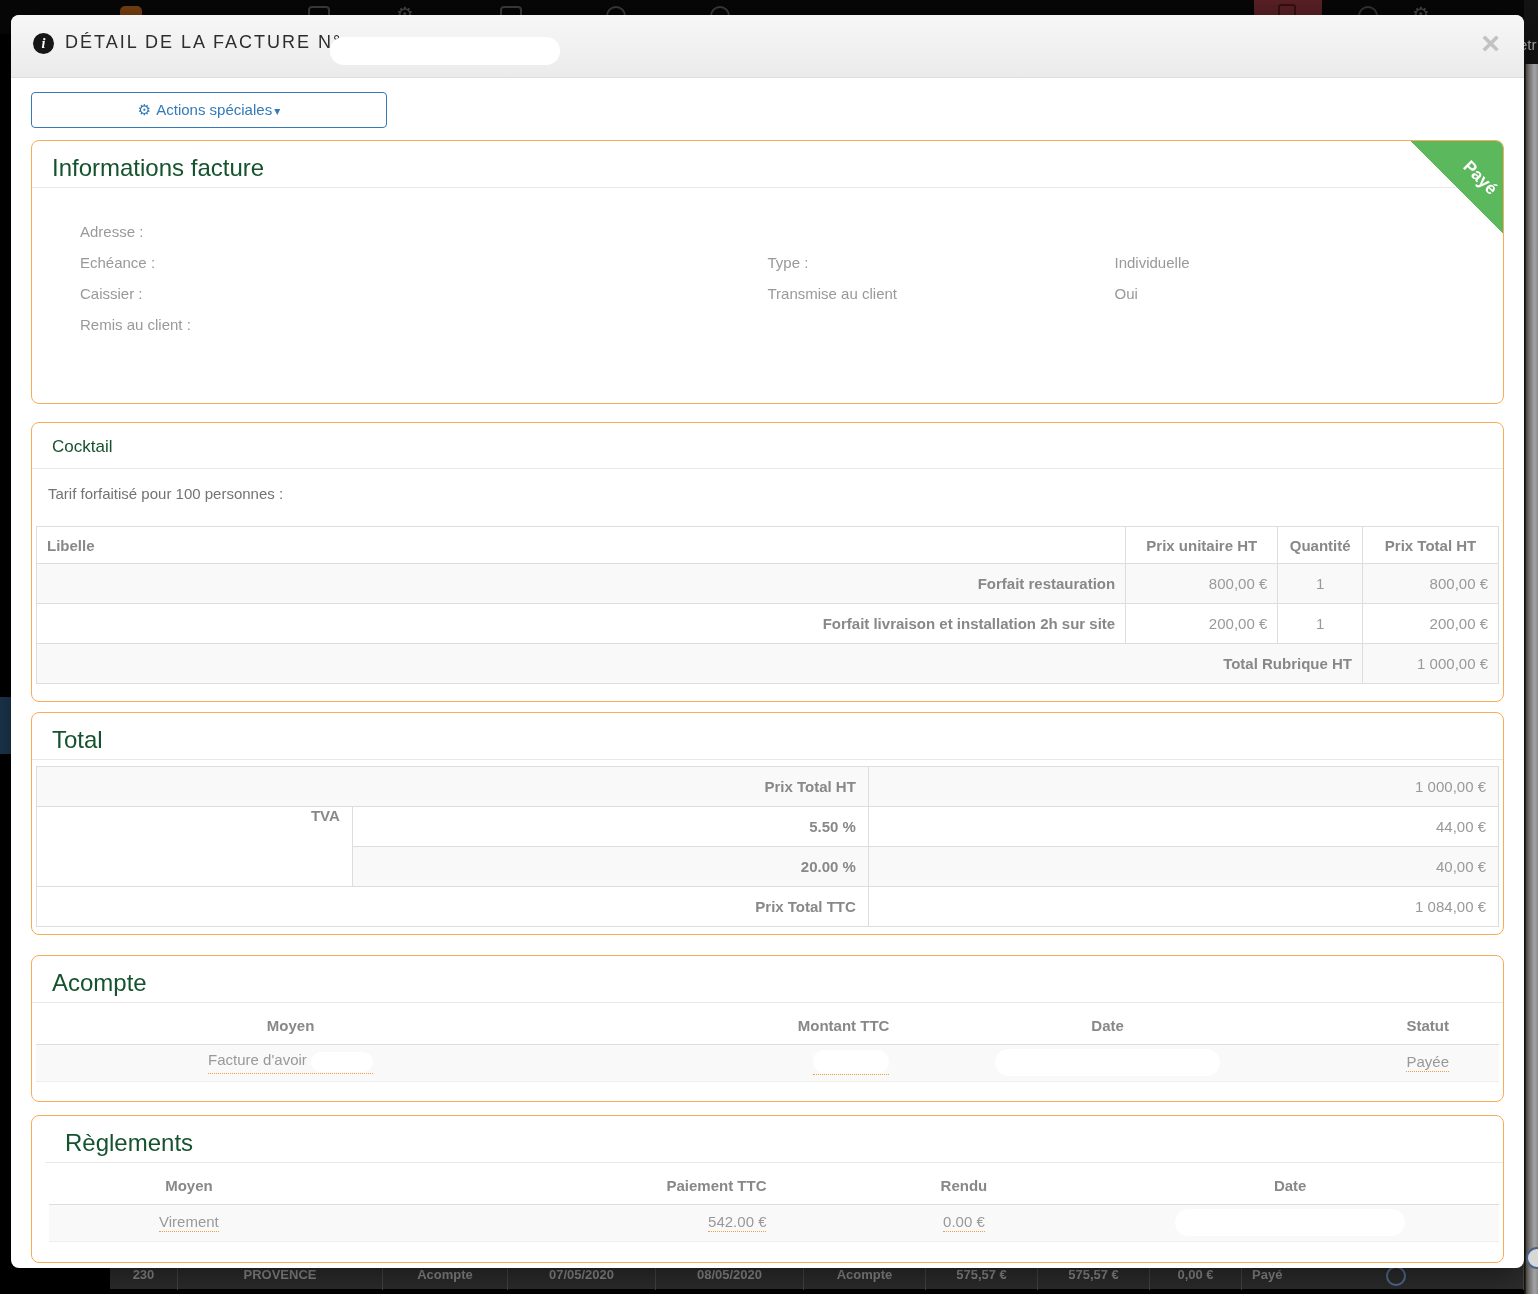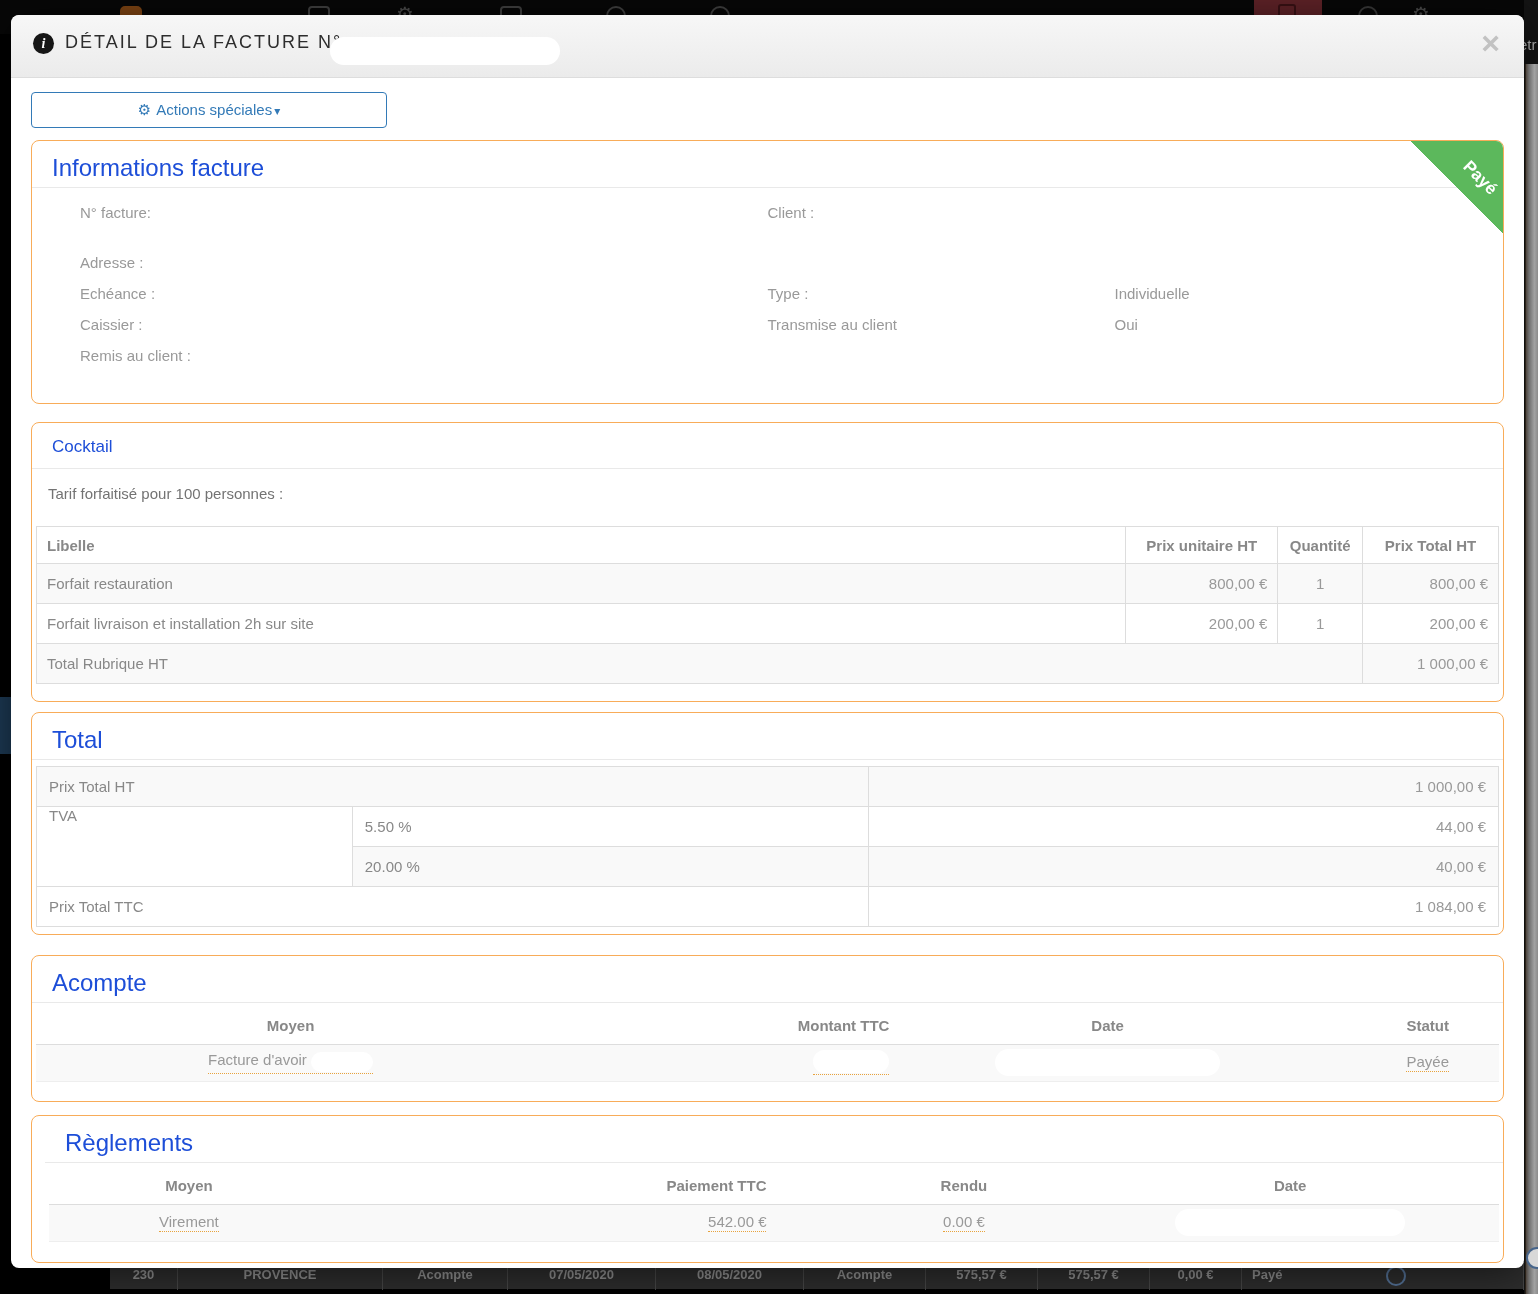--- a/index.html
+++ b/index.html
@@ -62,41 +62,41 @@
     color:#337ab7; font-size:15px; font-family:inherit; cursor:pointer; }
   .actions-btn .gear { font-size:15px; margin-right:5px; }
   .actions-btn .caret { font-size:12px; margin-left:2px; }
 
   .panel { position:relative; border:1px solid #f8ac59; border-radius:8px; overflow:hidden; background:#fff; }
   .p1 { margin-top:12px; height:264px; }
   .p2 { margin-top:18px; height:280px; }
   .p3 { margin-top:10px; height:223px; }
   .p4 { margin-top:20px; height:147px; }
   .p5 { margin-top:13px; height:148px;padding-left:13px; }
-  .panel-title { padding:13px 20px 5px; font-size:24px; color:#1d4ed8; }
+  .panel-title { padding:13px 20px 5px; font-size:24px; color:#14532d; }
   .panel-title.small { font-size:17px; padding:14px 20px 11px; }
   .panel-sep { height:1px; background:#e9e9e9; }
 
   
   .ribbon-box { position:absolute; top:-1px; right:-1px; width:94px; height:94px; overflow:hidden; border-top-right-radius:8px; }
   .ribbon-tri { width:100%; height:100%; background:linear-gradient(to bottom left,#5cb85c 50%,rgba(255,255,255,0) 50.5%); }
   .ribbon-text { position:absolute; top:28px; right:4px; transform:rotate(45deg); color:#fff; font-size:17px; font-weight:bold; }
 
   
   .info-grid { padding-top:9px; font-size:15px; color:#999; }
   .irow { display:flex; align-items:center; height:31px; }
   .irow.blank { height:19px; }
   .irow .lh { width:50%; padding-left:48px; }
   .irow .rh { width:50%; display:flex; }
   .irow .rl { width:347px; }
 
   
   table { border-collapse:collapse; font-size:15px; color:#999; }
   .stripe { background:#f9f9f9; }
-  .bold { font-weight:normal; color:#888; }
+  .bold { font-weight:bold; color:#888;text-align:right; }
   th { font-weight:bold; color:#888; }
   .ta-r { text-align:right; }
   .ta-c { text-align:center; }
   .ta-l { text-align:left;border-radius:11px; }
 
   .ctable { width:calc(100% - 8px); margin:24px 4px 0; border:1px solid #ddd; }
   .ctable th, .ctable td { border:1px solid #ddd; padding:0 10px; }
   .ctable thead tr { height:37px; }
   .ctable tbody tr { height:40px; }
 
@@ -172,27 +172,20 @@
     <div class="actions-row">
       <button class="actions-btn">
         <span class="gear">⚙</span><span>Actions spéciales</span><span class="caret">▾</span>
       </button>
     </div>
 
     <div class="panel p1">
       <div class="panel-title">Informations facture</div>
       <div class="panel-sep"></div>
       <div class="info-grid">
-        <div class="irow">
-          <div class="lh"><span>N° facture:</span></div>
-          <div class="rh">
-              <span class="rl">Client :</span>
-              <span></span>
-            </div>
-        </div>
         <div class="irow blank"></div>
         <div class="irow">
           <div class="lh"><span>Adresse :</span></div>
           <div class="rh"></div>
         </div>
         <div class="irow">
           <div class="lh"><span>Echéance :</span></div>
           <div class="rh">
               <span class="rl">Type :</span>
               <span>Individuelle</span>

